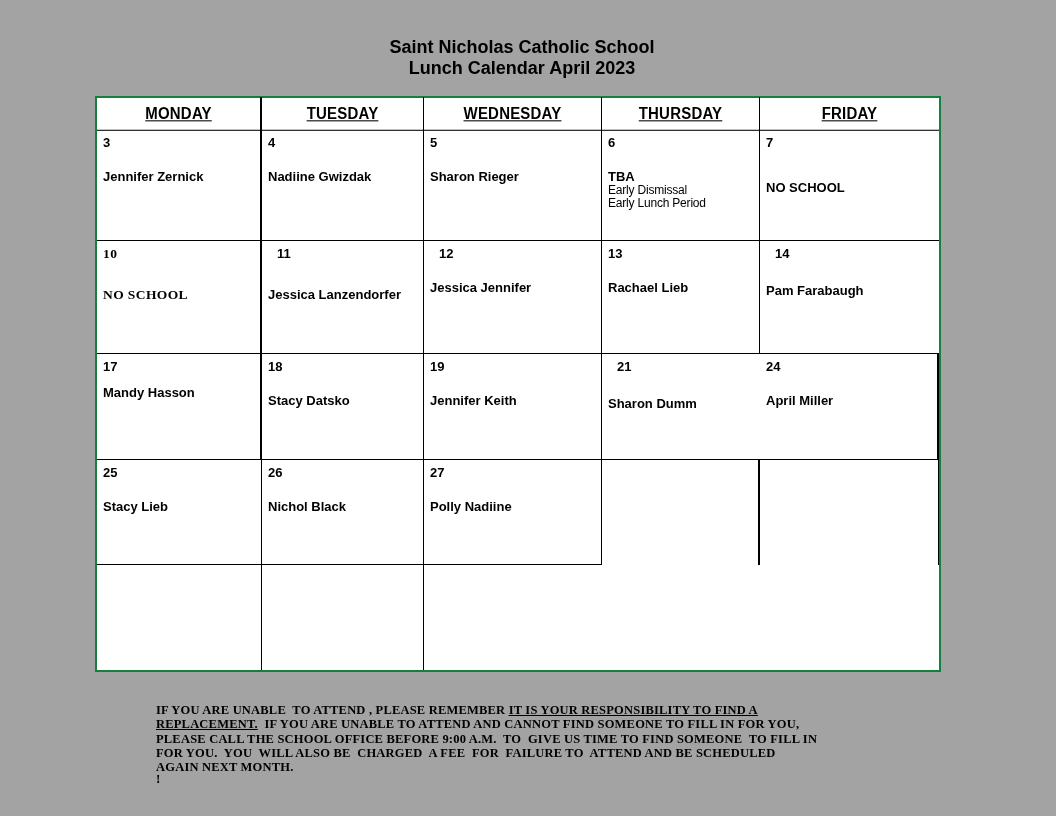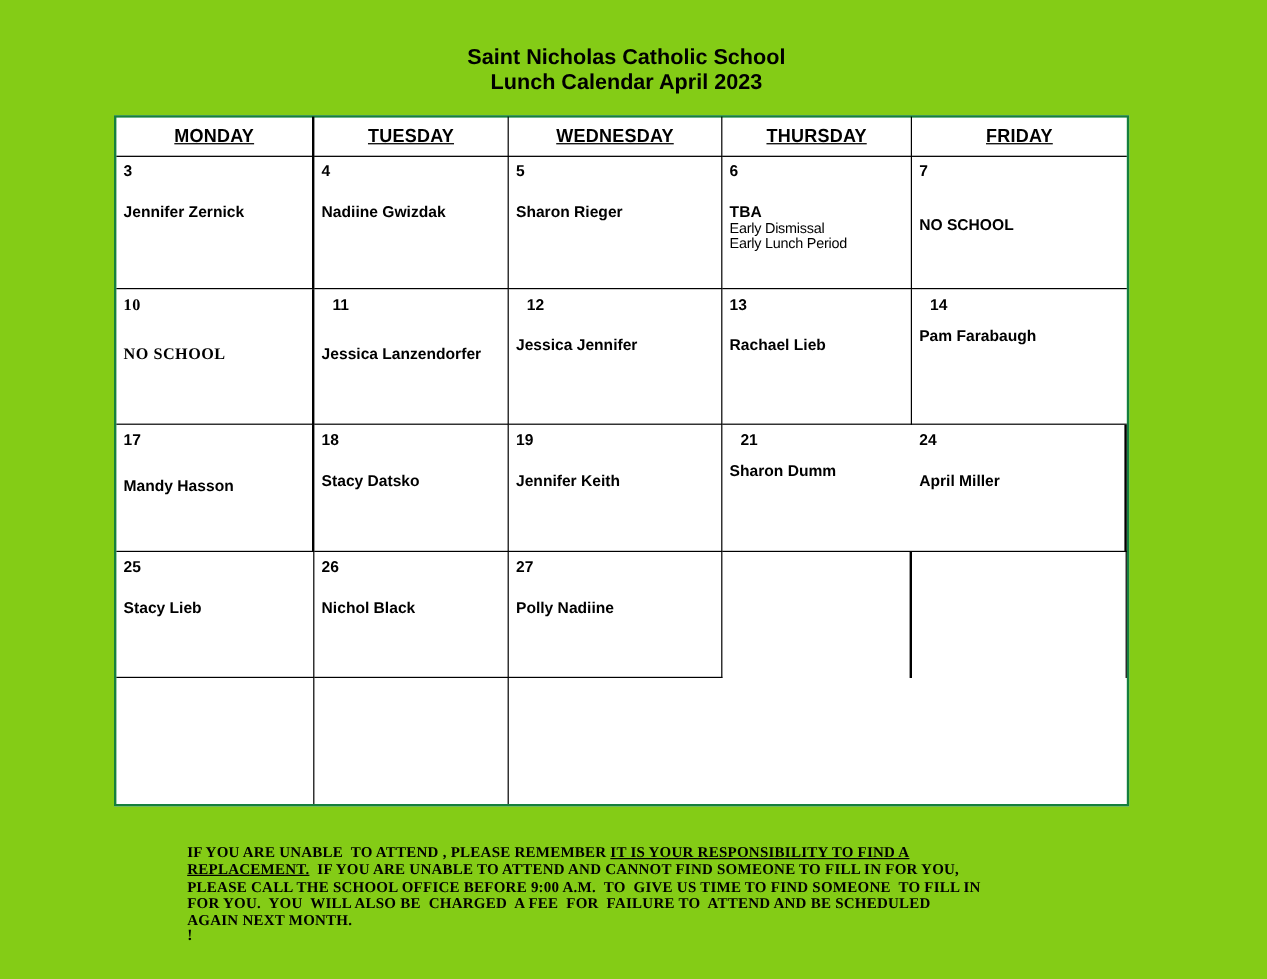--- a/index.html
+++ b/index.html
@@ -1,20 +1,20 @@
 <!DOCTYPE html>
 <html><head>
 <meta charset="utf-8">
 <style>
   * { margin:0; padding:0; box-sizing:border-box; }
   html,body { background:#ffffff; }
   .page {
     position:relative;
     width:1056px; height:816px;
-    background:#84cc16;
+    background:#a3a3a3;
     color:#000000;
     overflow:hidden;
     font-family:"Liberation Sans", sans-serif;
   }
   .title {
     position:absolute; top:37px; left:0; width:1044px;
     text-align:center;
     font-family:"Liberation Sans", sans-serif;
     font-weight:bold; font-size:18px; line-height:21px;
     color:#000000;
@@ -44,22 +44,22 @@
     padding:5px 6px;
     font-family:"Liberation Sans", sans-serif;
     font-weight:bold; font-size:13px;
   }
   .c1 { border-right-width:2px; }
   .c5 { border-right:none; }
   .lastrow { border-bottom:none; }
   .date { font-weight:bold; font-size:13px; line-height:15px; }
   .date.ind { padding-left:9px; }
   .name { margin-top:20px; font-weight:bold; font-size:13px; line-height:14px; white-space:nowrap; }
-  .mt-8  { margin-top:24px; }
-  .mt-12 { margin-top:12px; }
+  .mt-8  { margin-top:12px; }
+  .mt-12 { margin-top:23px; }
   .mt-27 { margin-top:27px; }
   .mt-31 { margin-top:31px; }
   .serif .date, .serif .name {
     font-family:"Liberation Serif", serif;
     font-size:13.5px; letter-spacing:0.4px;
   }
   .extra {
     font-weight:normal; font-size:12px; line-height:12.5px;
     letter-spacing:-0.2px;
   }

